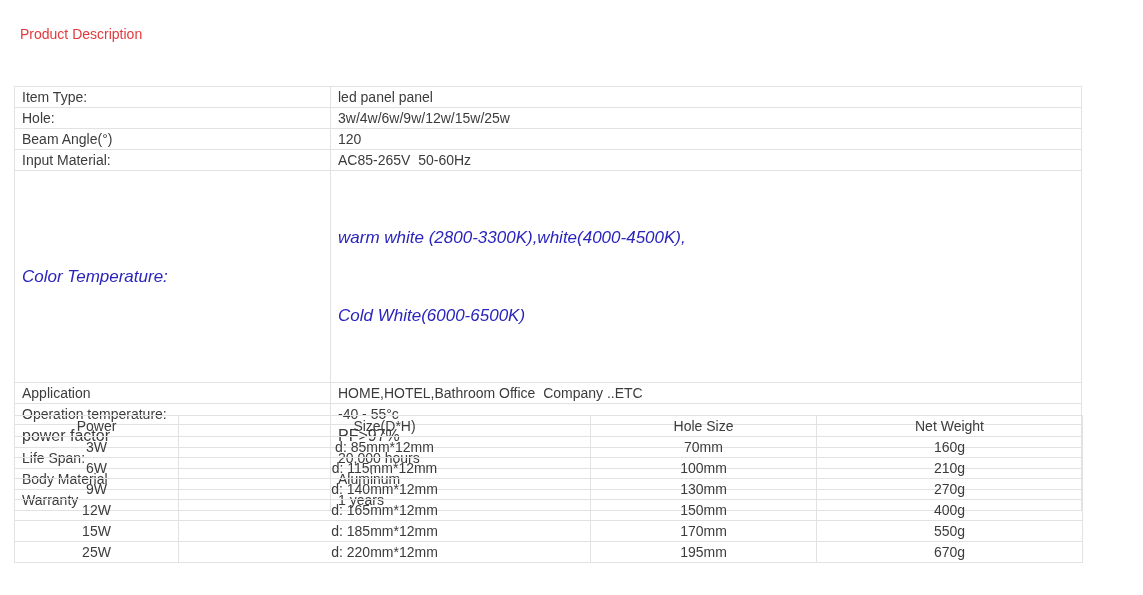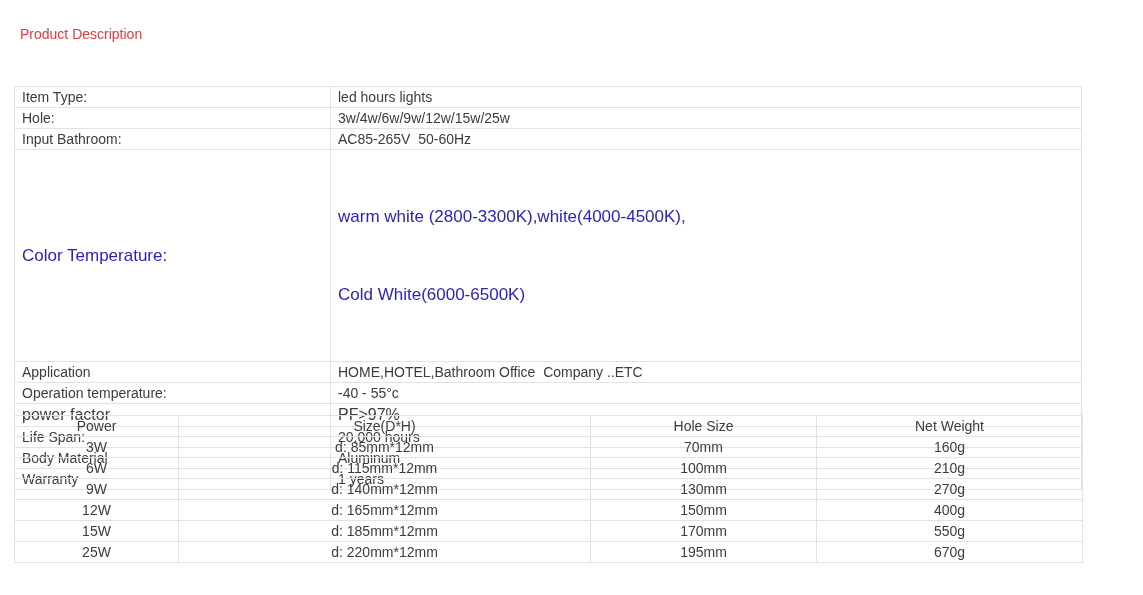--- a/index.html
+++ b/index.html
@@ -36,20 +36,21 @@
     padding: 1px 4px 1px 7px;
     vertical-align: middle;
     white-space: pre-wrap;
     line-height: 18px;
   }
   table.spec col.label-col { width: 316px; }
   table.spec tr.row-ct td {
     color: #2a24bc;
     font-size: 17px;
     height: 53px;
+    font-style: italic;
   }
   table.spec tr.row-ct td.value-cell { line-height: 26px; padding-top: 2px; }
   table.spec tr.row-pf td { font-size: 16px; height: 23px; margin-top: 48px; }
 
   
   table.size {
     position: absolute;
     left: 14px;
     top: 415px;
     width: 1068px;
@@ -80,28 +81,32 @@
   <div class="page-title">Product Description</div>
 
   <table class="spec">
     <colgroup>
         <col class="label-col">
         <col>
       </colgroup>
     <tbody>
       <tr>
         <td>Item Type:</td>
-        <td class="value-cell">led hours lights</td>
+        <td class="value-cell">led panel panel</td>
       </tr>
       <tr>
         <td>Hole:</td>
         <td class="value-cell">3w/4w/6w/9w/12w/15w/25w</td>
       </tr>
       <tr>
-        <td>Input Bathroom:</td>
+        <td>Beam Angle(°)</td>
+        <td class="value-cell">120</td>
+      </tr>
+      <tr>
+        <td>Input Material:</td>
         <td class="value-cell">AC85-265V  50-60Hz</td>
       </tr>
       <tr class="row-ct">
         <td>Color Temperature:</td>
         <td class="value-cell">
           <div>warm white (2800-3300K),white(4000-4500K),</div>
           <div>Cold White(6000-6500K)</div>
         </td>
       </tr>
       <tr>

